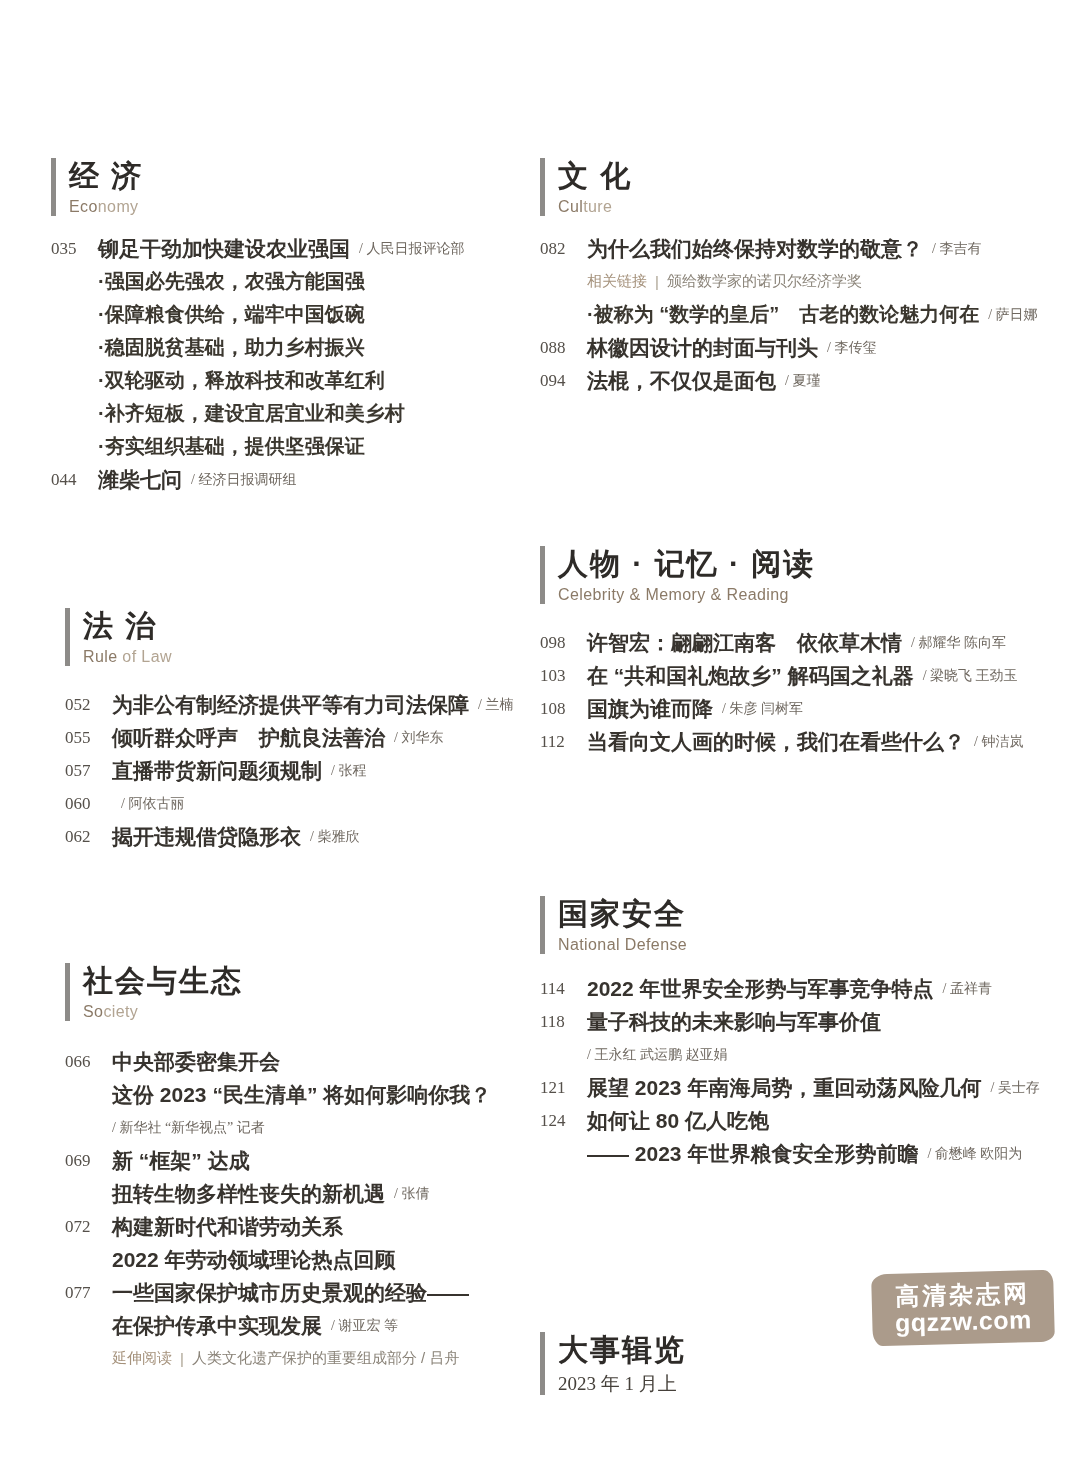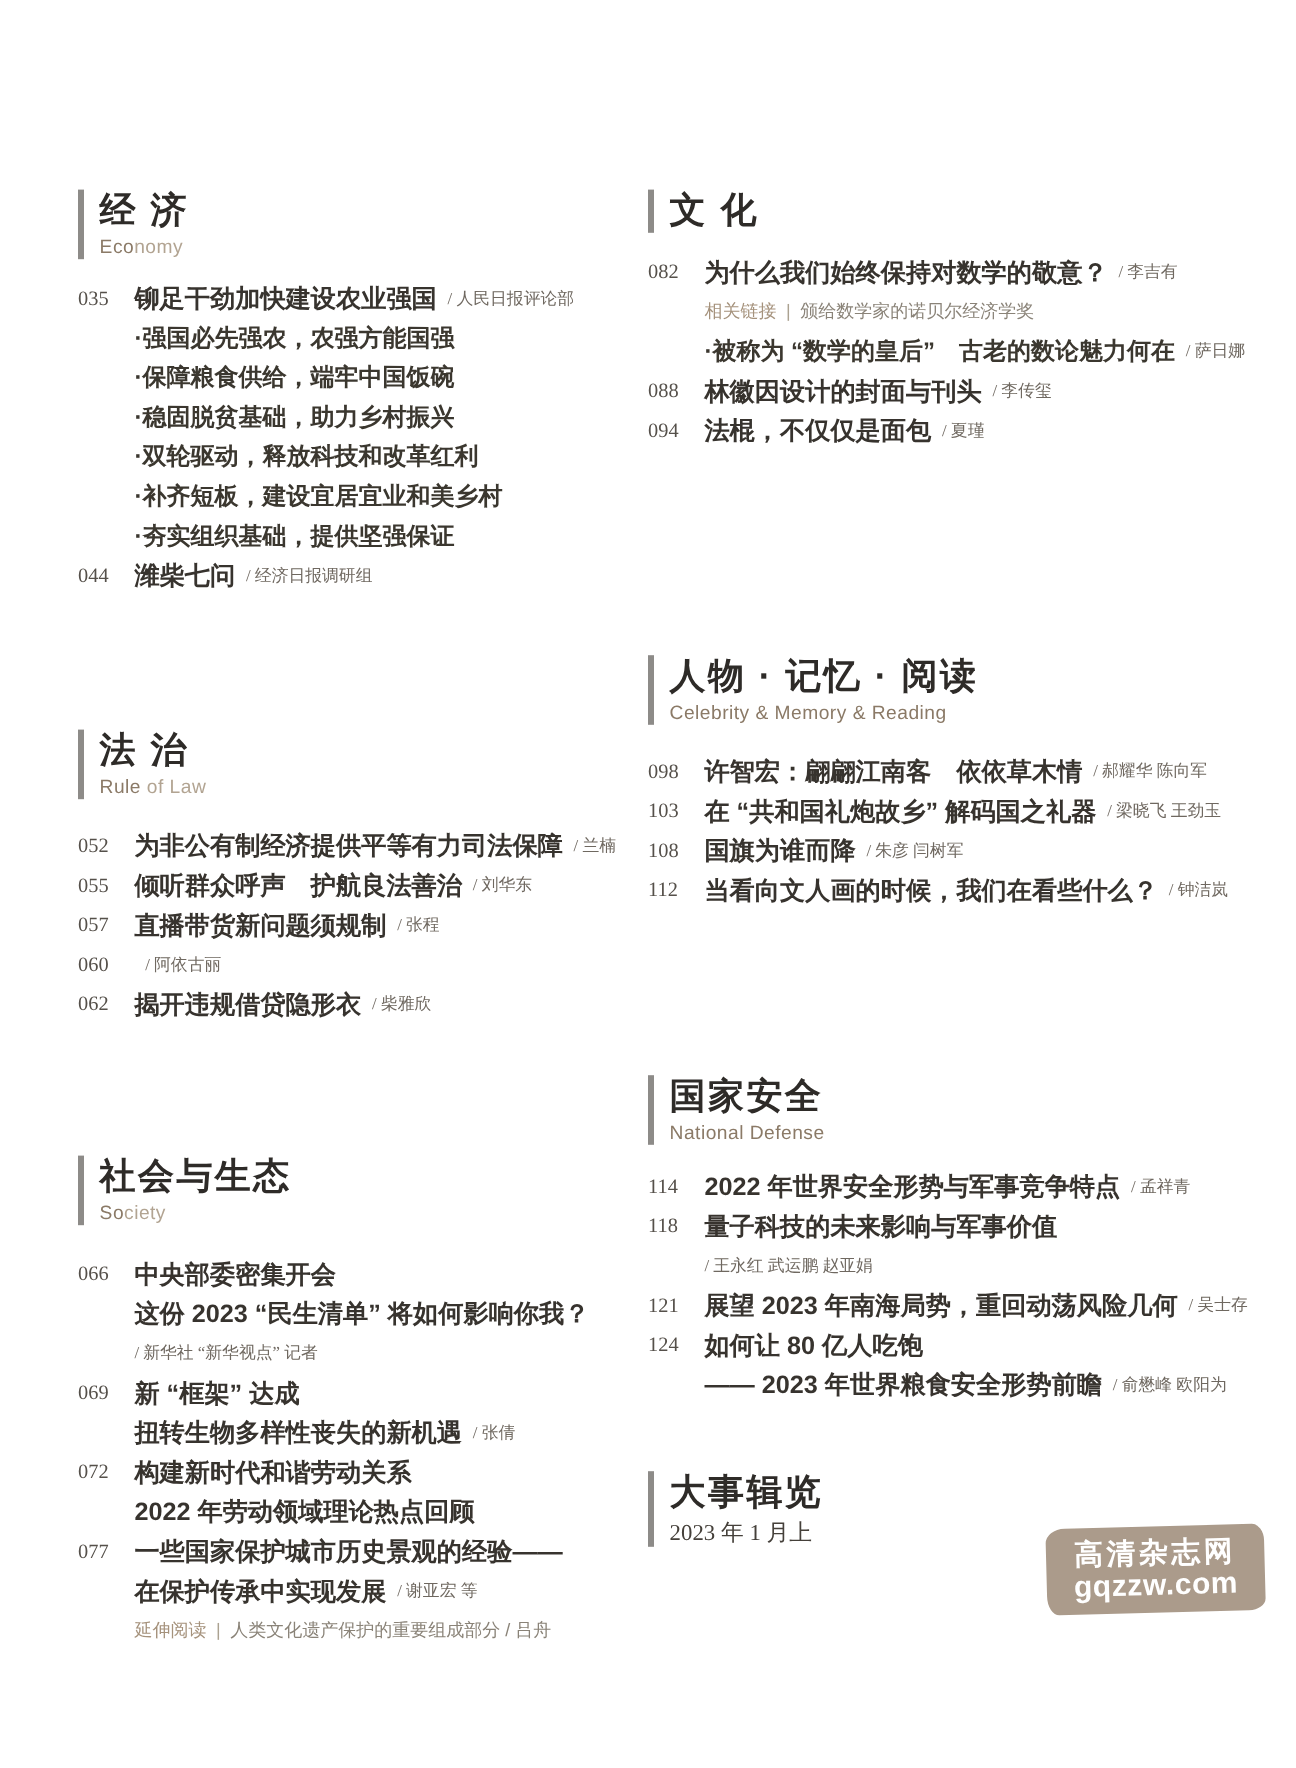--- a/index.html
+++ b/index.html
@@ -32,21 +32,21 @@
              transform:rotate(-1.5deg);display:flex;flex-direction:column;align-items:center;
              justify-content:center;color:#ffffff;}
   .wm1{font-size:24px;font-weight:700;letter-spacing:3px;line-height:26px;}
   .wm2{font-size:25px;font-weight:700;letter-spacing:0.5px;line-height:26px;}
 </style>
 </head>
 <body>
 
 <div id="page">
 
-  <div class="section" style="left:65px;top:158px;width:460px;">
+  <div class="section" style="left:51px;top:158px;width:460px;">
     <div class="sec-header">
       <div class="zh">经 济</div>
       <div class="en"><span class="en1">Eco</span><span class="en2">nomy</span></div>
     </div>
     <div class="rows" style="margin-top:16px;">
       <div class="row">
           <span class="num">035</span>
           <span class="title">铆足干劲加快建设农业强国</span>
           <span class="author">/ 人民日报评论部</span>
         </div>
@@ -152,20 +152,21 @@
           <span class="label">延伸阅读</span>
           <span class="sep">|</span>
           <span class="rest">人类文化遗产保护的重要组成部分 / 吕舟</span>
         </div>
     </div>
   </div>
 
   <div class="section" style="left:540px;top:158px;width:500px;">
     <div class="sec-header">
       <div class="zh">文 化</div>
+      <div class="en"><span class="en1">Cul</span><span class="en2">ture</span></div>
     </div>
     <div class="rows" style="margin-top:16px;">
       <div class="row">
           <span class="num">082</span>
           <span class="title">为什么我们始终保持对数学的敬意？</span>
           <span class="author">/ 李吉有</span>
         </div>
       <div class="row indent note">
           <span class="label">相关链接</span>
           <span class="sep">|</span>
@@ -244,21 +245,21 @@
           <span class="num">124</span>
           <span class="title">如何让 80 亿人吃饱</span>
         </div>
       <div class="row indent">
           <span class="title">—— 2023 年世界粮食安全形势前瞻</span>
           <span class="author">/ 俞懋峰  欧阳为</span>
         </div>
     </div>
   </div>
 
-  <div class="section" style="left:540px;top:1226px;width:300px;">
+  <div class="section" style="left:540px;top:1332px;width:300px;">
     <div class="sec-header">
       <div class="zh">大事辑览</div>
       <div class="date-sub">2023 年 1 月上</div>
     </div>
   </div>
 
   <div id="watermark">
     <div class="wm1">高清杂志网</div>
     <div class="wm2">gqzzw.com</div>
   </div>

